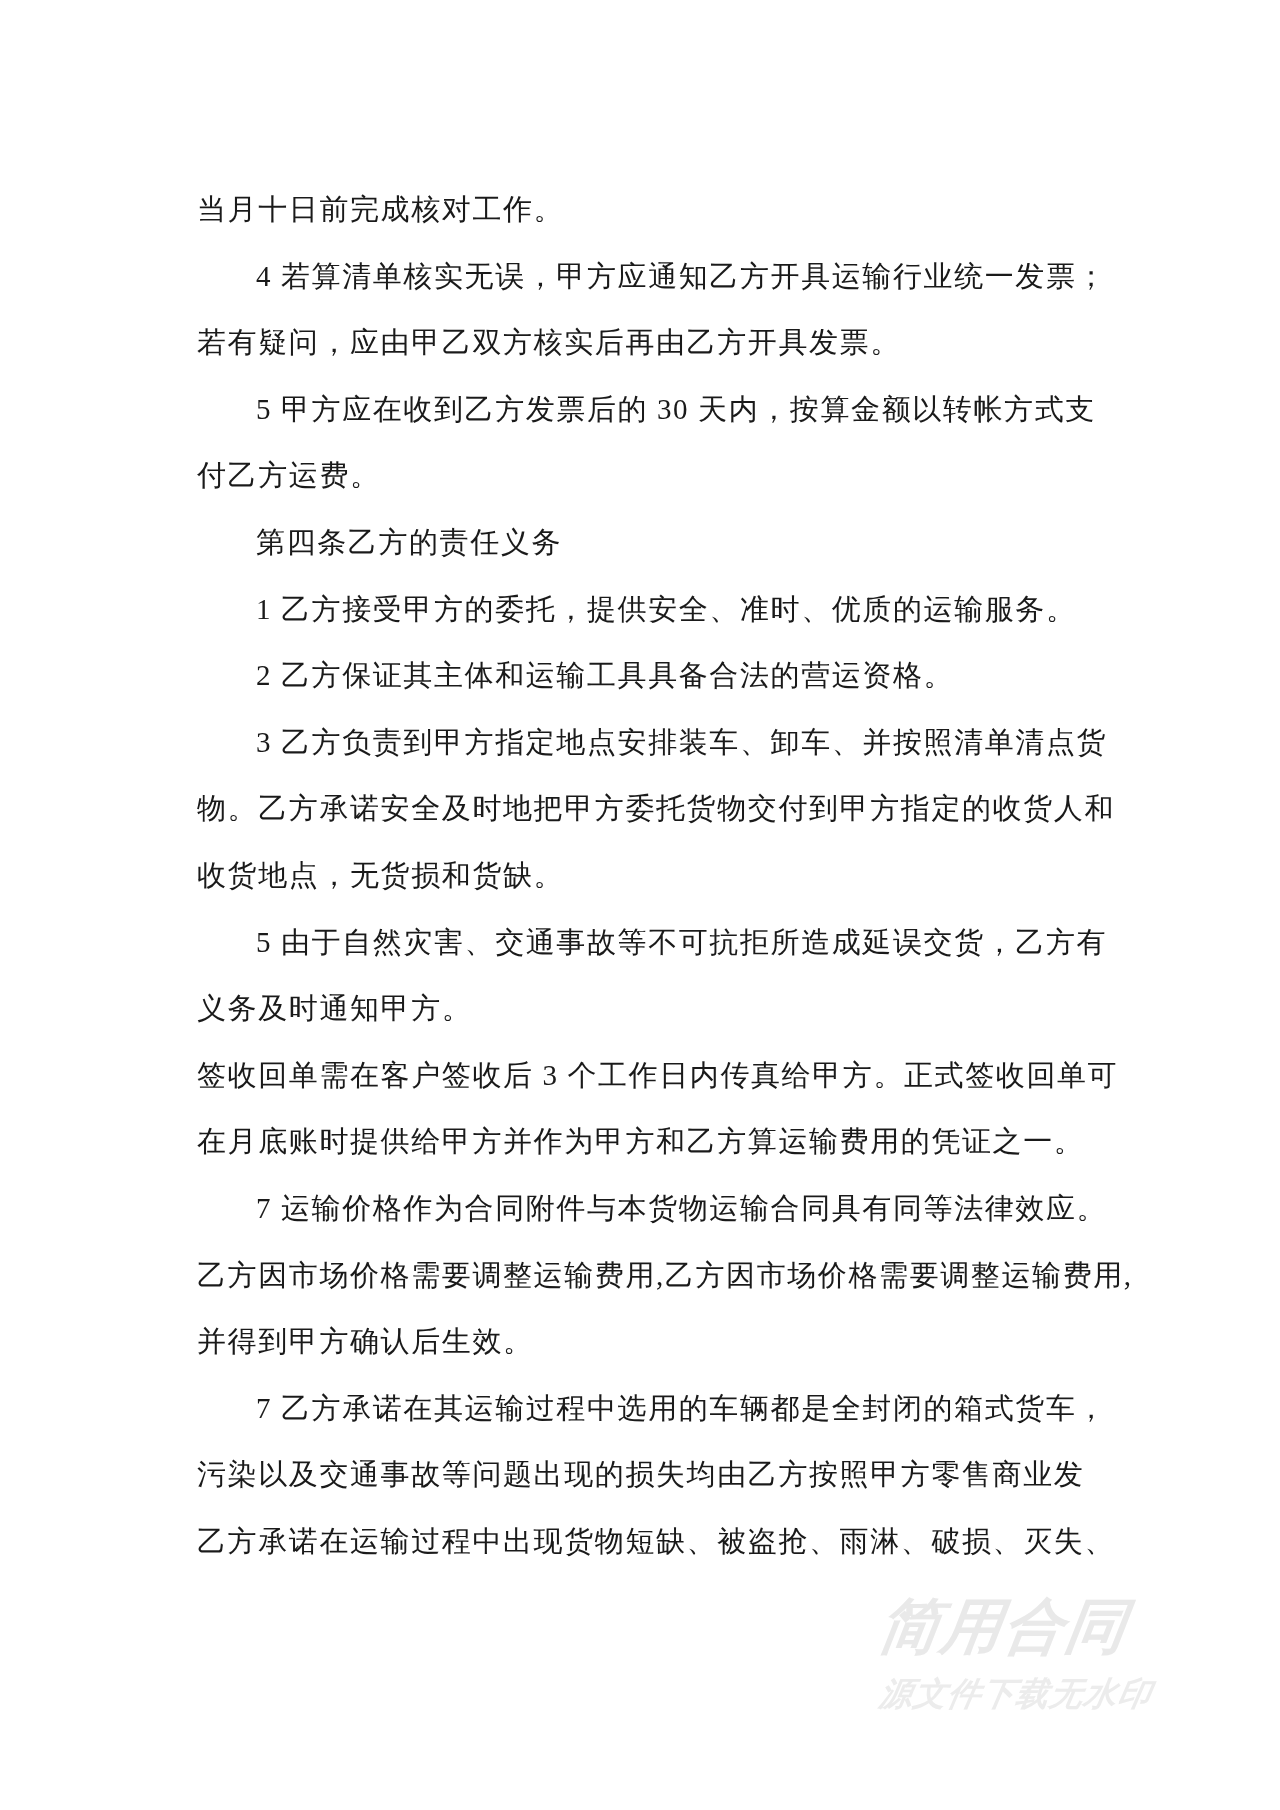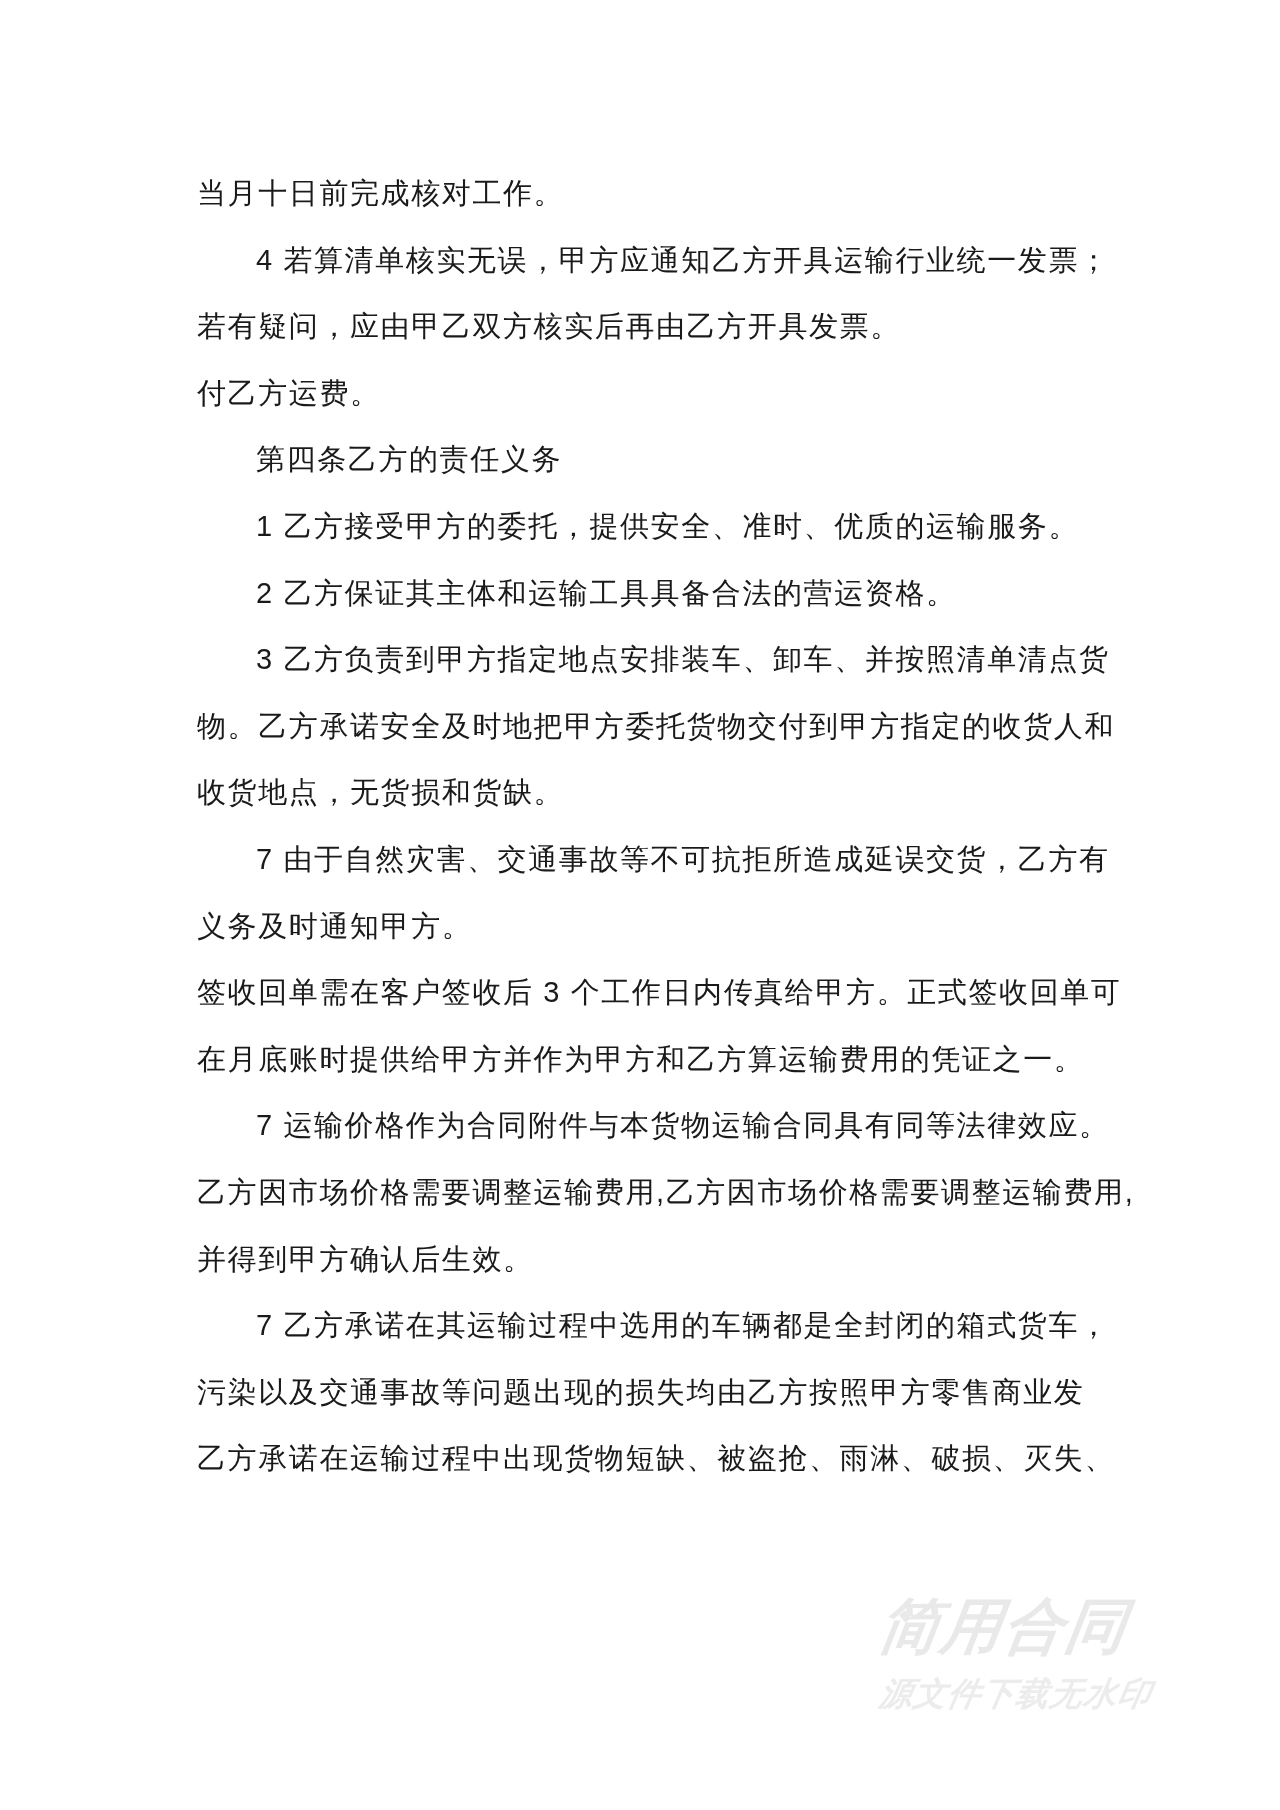--- a/index.html
+++ b/index.html
@@ -16,23 +16,23 @@
     .page {
       position: absolute;
       left: 0; top: 0;
       width: 1280px;
       height: 1810px;
       background: #ffffff;
     }
     .content {
       position: absolute;
       left: 197px;
-      top: 160px;
+      top: 176px;
       width: 888px;
-      font-family: Liberation Sans, sans-serif;
+      font-family: Liberation Serif, serif;
       font-size: 29px;
       line-height: 66.6px;
       color: #1a1a1a;
       letter-spacing: 1.6px;
       text-align: justify;
       text-justify: inter-character;
     }
     .para {
       margin: 0;
       padding: 0;
@@ -86,20 +86,21 @@
     <p class="para noindent">
       <span class="line-block">当月十日前完成核对工作。</span>
     </p>
 
     <p class="para">
       <span class="line-block">4 若算清单核实无误，甲方应通知乙方开具运输行业统一发票；</span>
       <span class="line-block noindent-line" style="margin-left:-59px">若有疑问，应由甲乙双方核实后再由乙方开具发票。</span>
     </p>
 
     <p class="para">
+      <span class="line-block">5 甲方应在收到乙方发票后的 30 天内，按算金额以转帐方式支</span>
       <span class="line-block" style="margin-left:-59px">付乙方运费。</span>
     </p>
 
     <p class="para">
       <span class="line-block">第四条乙方的责任义务</span>
     </p>
 
     <p class="para">
       <span class="line-block">1 乙方接受甲方的委托，提供安全、准时、优质的运输服务。</span>
     </p>
@@ -108,21 +109,21 @@
       <span class="line-block">2 乙方保证其主体和运输工具具备合法的营运资格。</span>
     </p>
 
     <p class="para">
       <span class="line-block">3 乙方负责到甲方指定地点安排装车、卸车、并按照清单清点货</span>
       <span class="line-block" style="margin-left:-59px">物。乙方承诺安全及时地把甲方委托货物交付到甲方指定的收货人和</span>
       <span class="line-block" style="margin-left:-59px">收货地点，无货损和货缺。</span>
     </p>
 
     <p class="para">
-      <span class="line-block">7 由于自然灾害、交通事故等不可抗拒所造成延误交货，乙方有</span>
+      <span class="line-block">5 由于自然灾害、交通事故等不可抗拒所造成延误交货，乙方有</span>
       <span class="line-block" style="margin-left:-59px">义务及时通知甲方。</span>
     </p>
 
     <p class="para">
       <span class="line-block" style="margin-left:-59px">签收回单需在客户签收后 3 个工作日内传真给甲方。正式签收回单可</span>
       <span class="line-block" style="margin-left:-59px">在月底账时提供给甲方并作为甲方和乙方算运输费用的凭证之一。</span>
     </p>
 
     <p class="para">
       <span class="line-block">7 运输价格作为合同附件与本货物运输合同具有同等法律效应。</span>

